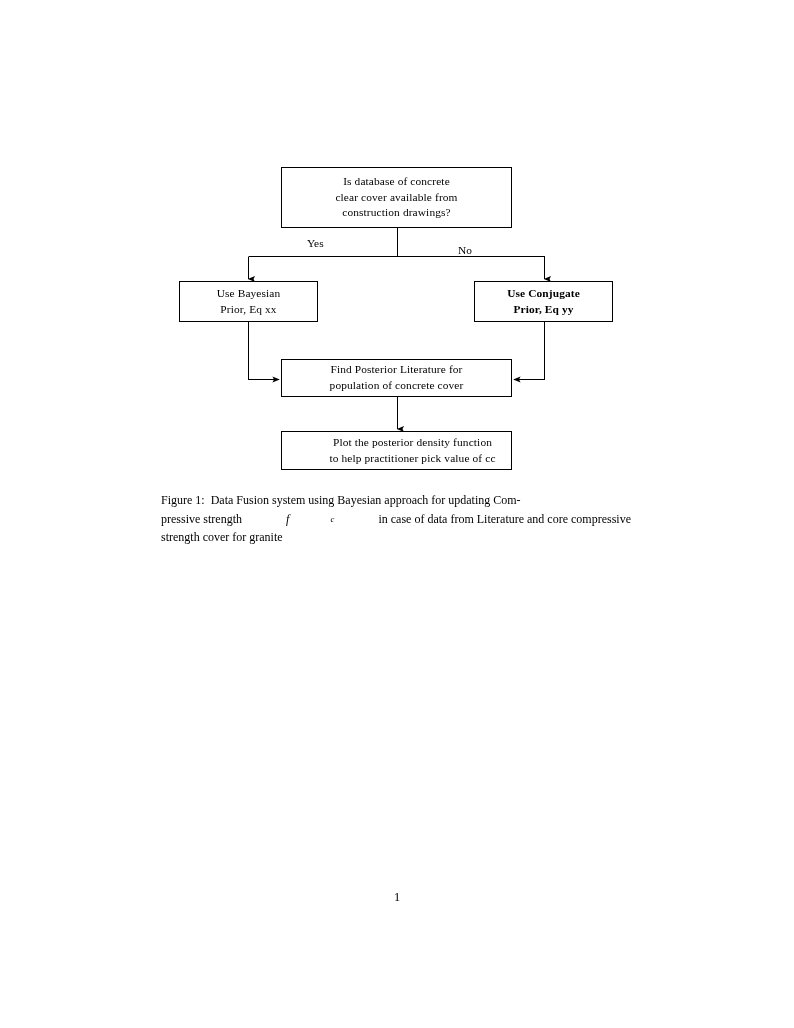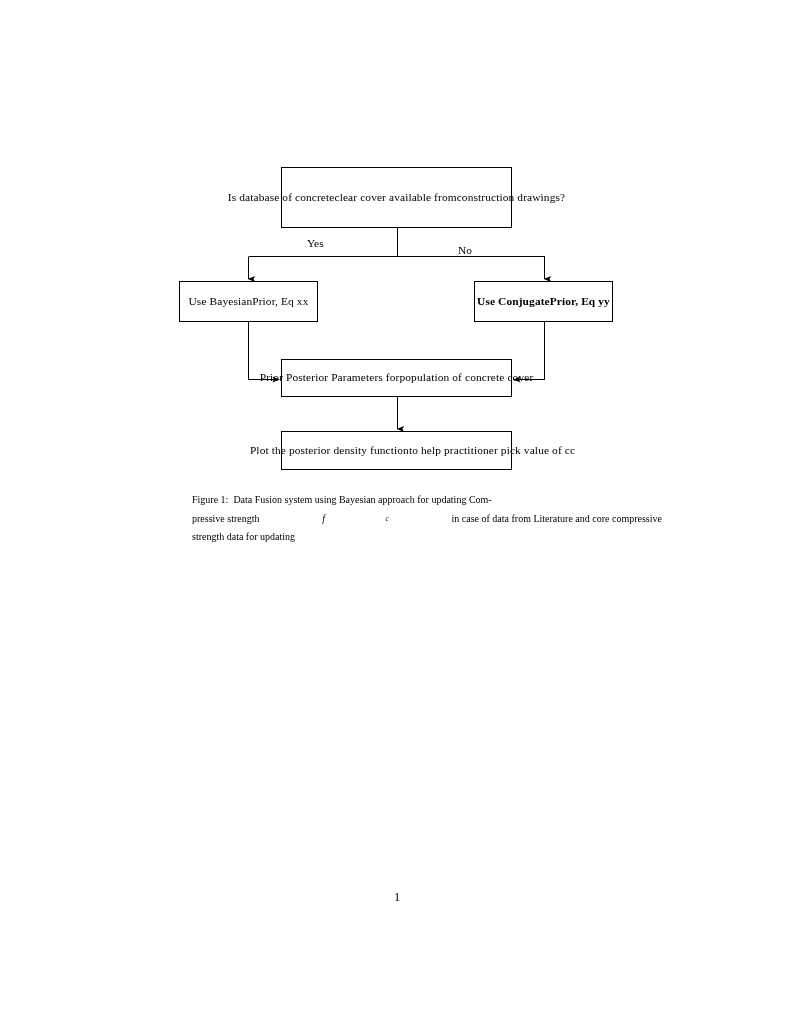--- a/index.html
+++ b/index.html
@@ -34,21 +34,21 @@
   .flow svg {
     display: block;
   }
 
   .node-box {
     position: absolute;
     box-sizing: border-box;
     border: 1px solid #000000;
     background: #ffffff;
     display: flex;
-    flex-direction: row;
+    flex-direction: column;
     align-items: center;
     justify-content: center;
     text-align: center;
     font-size: 11.4px;
     line-height: 15.6px;
     letter-spacing: 0.01em;
   }
   .node-box .line {
     display: block;
     white-space: nowrap;
@@ -70,26 +70,25 @@
   }
   #label-yes { left: 307px; top: 236px; font-family: Liberation Serif, serif; }
   #label-no  { left: 458px; top: 236px; margin-top: 7px; }
 
   
   .caption {
     position: absolute;
     left: 161px;
     top: 491px;
     width: 470px;
-    font-size: 10px;
+    font-size: 12px;
     line-height: 18.6px;
     text-align: justify;
     text-justify: inter-word;
     color: #000000;
-    margin-left: 31px;
   }
   .caption .cap-line {
     display: block;
     white-space: nowrap;
   }
   .caption .cap-line.j {
     display: flex;
     justify-content: space-between;
   }
   .caption .cap-line.j > span { white-space: pre; }
@@ -169,21 +168,21 @@
       <span class="line">Use Bayesian</span>
       <span class="line">Prior, Eq xx</span>
     </div>
 
     <div class="node-box" id="node-conjugate">
       <span class="line">Use Conjugate</span>
       <span class="line">Prior, Eq yy</span>
     </div>
 
     <div class="node-box" id="node-posterior">
-      <span class="line">Prior Posterior Parameters for</span>
+      <span class="line">Find Posterior Literature for</span>
       <span class="line">population of concrete cover</span>
     </div>
 
     <div class="node-box" id="node-plot">
       <span class="line">Plot the posterior density function</span>
       <span class="line">to help practitioner pick value of cc</span>
     </div>
 
     <span class="edge-label" id="label-yes">Yes</span>
     <span class="edge-label" id="label-no">No</span>
@@ -192,18 +191,18 @@
   <div class="caption">
     <span class="cap-line j">
       <span>Figure 1:  Data Fusion system using Bayesian approach for updating Com-</span>
     </span>
     <span class="cap-line j">
         <span>pressive strength </span>
         <span class="math-var">f</span>
         <span class="math-sub">c</span>
         <span> in case of data from Literature and core compressive</span>
       </span>
-    <span class="cap-line">strength data for updating</span>
+    <span class="cap-line">strength cover for granite</span>
   </div>
 
   <div class="folio">1</div>
 
 </div>
 
 </body></html>

